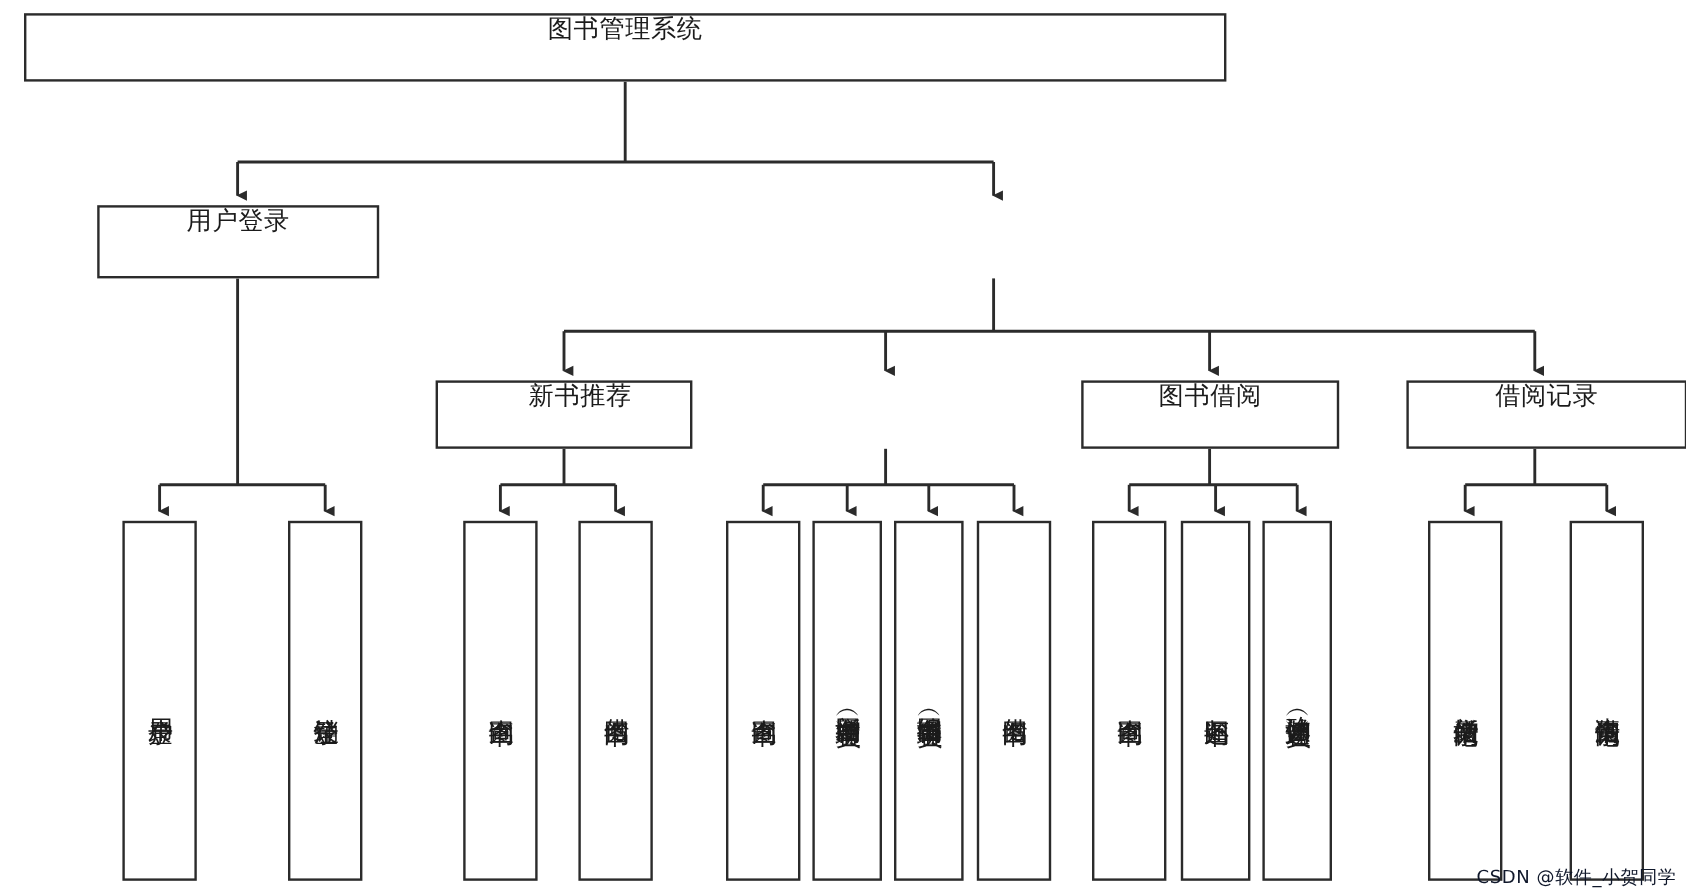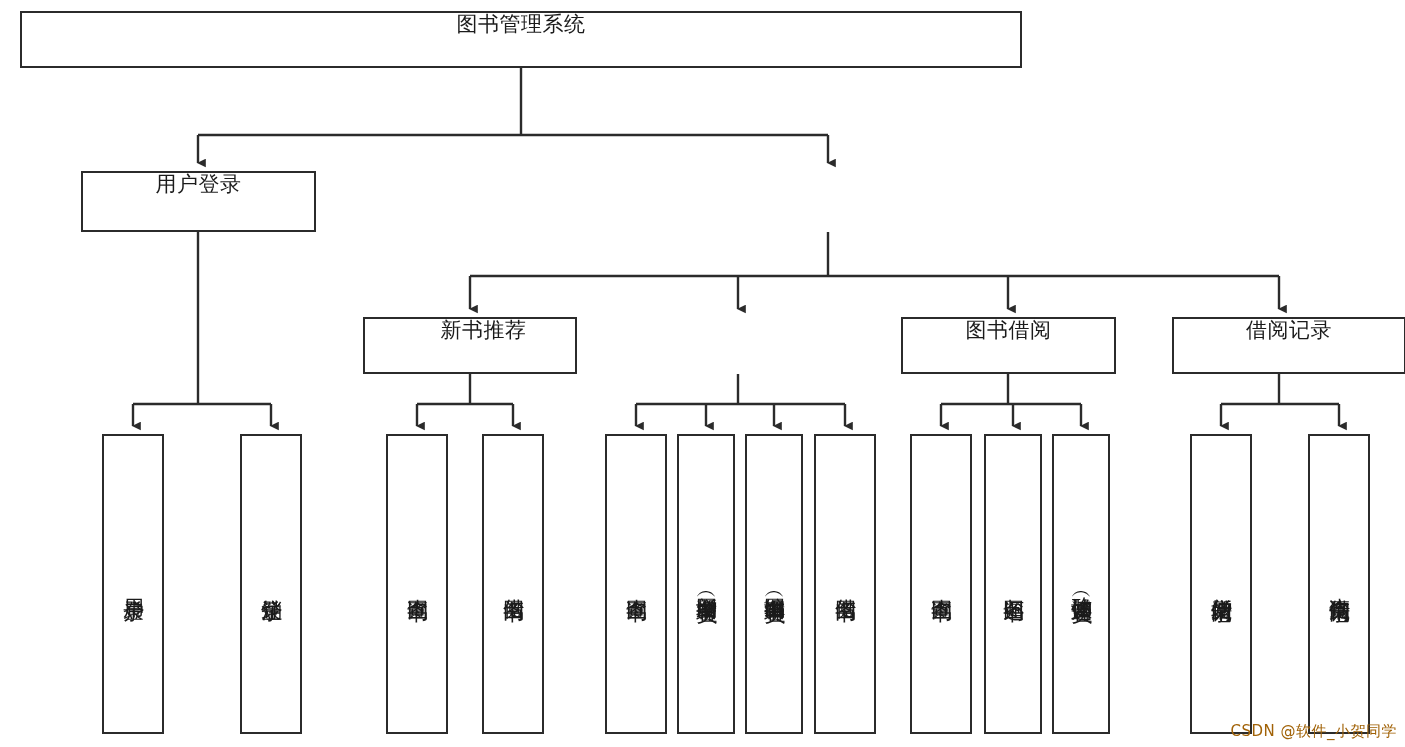--- a/index.html
+++ b/index.html
@@ -61,21 +61,21 @@
     font-size: 21px;
     line-height: 1.12;
     letter-spacing: 1px;
     white-space: nowrap;
   }
   #watermark {
     position: absolute;
     right: 8px;
     bottom: 6px;
     font-size: 15px;
-    color: #a16207;
+    color: #0f172a;
     white-space: nowrap;
     letter-spacing: 0.5px;
   }
 </style>
 </head>
 <body>
 
 <div id="diagram-root">
 
   <svg id="edges" viewBox="0 0 1405 747">

